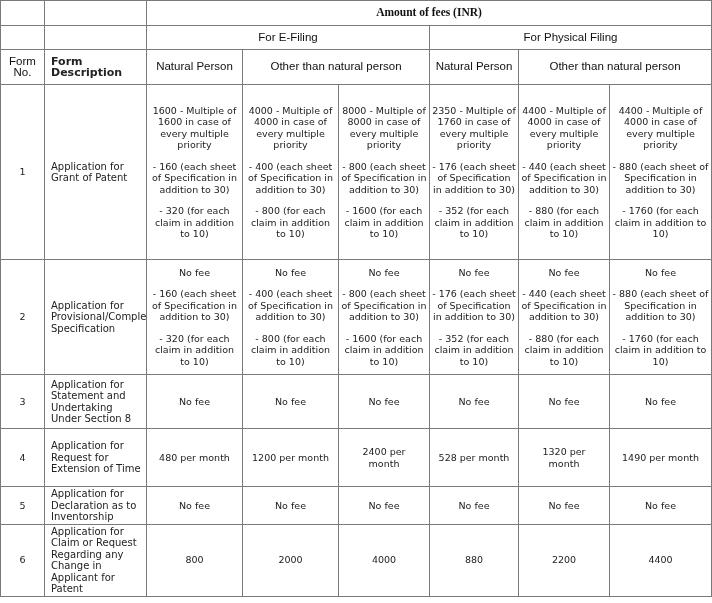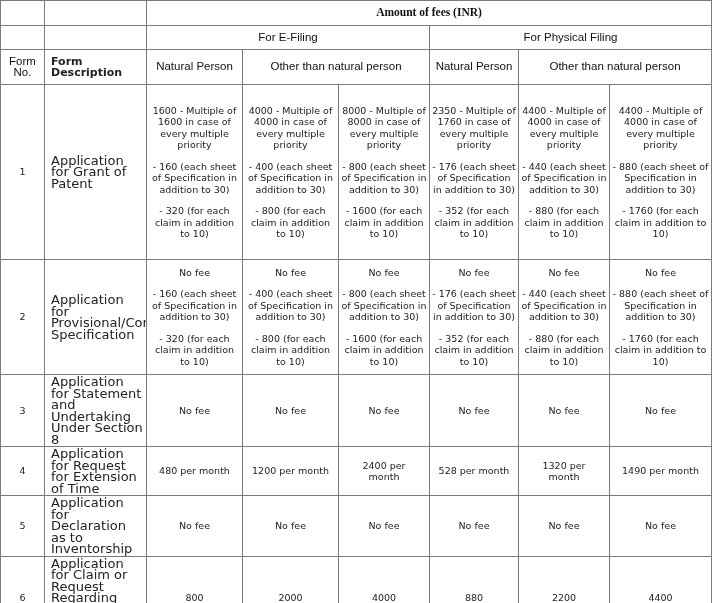--- a/index.html
+++ b/index.html
@@ -16,21 +16,21 @@
     table.fees td {
       border: 1px solid #7a7a7a;
       text-align: center;
       vertical-align: middle;
       padding: 1px 2px;
       line-height: 11.5px;
       overflow: hidden;
     }
     .hdr { font-family: "Liberation Sans", sans-serif; font-size: 11.5px; color: #111; line-height: 13px; }
     .title { font-family: "Liberation Serif", serif; font-weight: bold; font-size: 11.5px; color: #111; }
-    .desc { text-align: left !important; font-size: 13px; line-height: 11.5px; padding-left: 6px !important; }
+    .desc { text-align: left !important; font-size: 10px; line-height: 11.5px; padding-left: 6px !important; }
     .descHdr { text-align: left !important; font-weight: bold; font-family: "DejaVu Sans", sans-serif; font-size: 11px; line-height: 13px; padding-left: 6px !important; }
     .cell p { margin: 0 0 10px 0; }
     .cell p:last-child { margin-bottom: 0; }
   </style>
 </head>
 <body>
 
 <table class="fees">
   <colgroup>
     <col style="width:44px">
@@ -146,21 +146,21 @@
     <td>No fee</td>
     <td>No fee</td>
     <td>No fee</td>
   </tr>
 
   <tr style="height:34px">
     <td>4</td>
     <td class="desc">Application for Request for Extension of Time</td>
     <td>480 per month</td>
     <td>1200 per month</td>
-    <td style="padding:11px 14px">2400 per month</td>
+    <td style="padding:17px 14px">2400 per month</td>
     <td>528 per month</td>
     <td style="padding:9px 18px">1320 per month</td>
     <td>1490 per month</td>
   </tr>
 
   <tr style="height:35px">
     <td>5</td>
     <td class="desc">Application for Declaration as to Inventorship</td>
     <td>No fee</td>
     <td>No fee</td>

